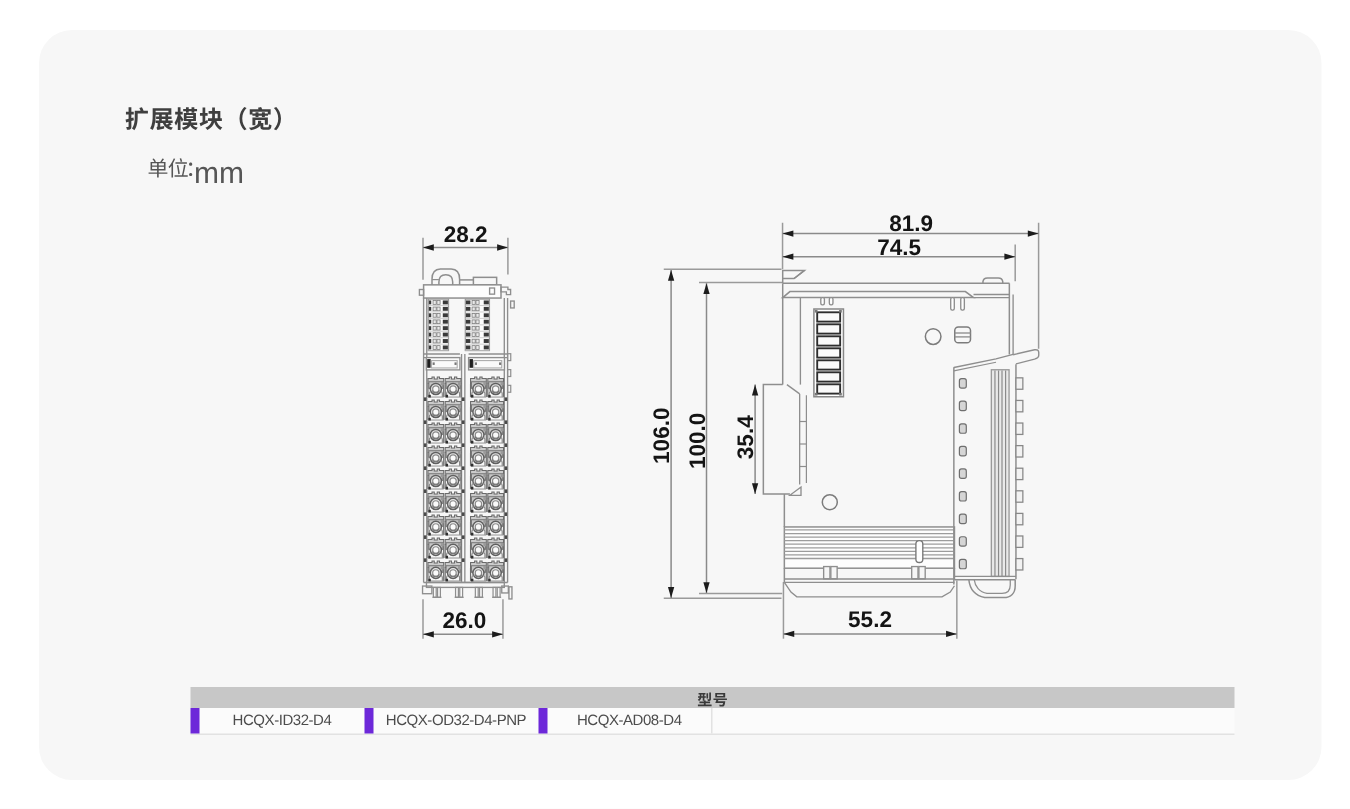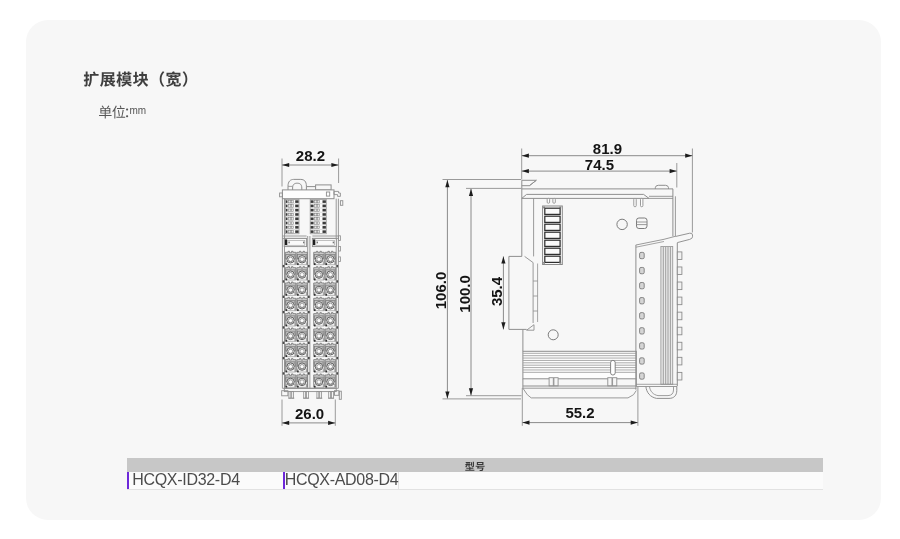--- a/index.html
+++ b/index.html
@@ -1,28 +1,29 @@
 <!DOCTYPE html>
 <html><head><meta charset="utf-8"><style>
 *{margin:0;padding:0;box-sizing:border-box;}
 html,body{width:900px;height:539px;background:#ffffff;font-family:"Liberation Sans",sans-serif;overflow:hidden;}
 .card{position:absolute;left:26px;top:20px;width:855px;height:500px;background:#f7f7f7;border-radius:22px;}
-.unitmm{position:absolute;left:129.4px;top:105.3px;font-size:10px;color:#565656;}
+.unitmm{position:absolute;left:129.4px;top:105.3px;font-size:20px;color:#565656;}
 .tbl{position:absolute;left:127px;top:457.5px;width:696px;}
 .thead{height:14px;background:#c7c7c7;}
 .trow{display:flex;height:18.5px;background:#fbfbfb;border-bottom:1px solid #e2e2e2;}
-.cell{width:116px;border-left:2px solid #6d28d9;font-size:16px;letter-spacing:-0.3px;color:#4c4c4c;display:flex;align-items:center;justify-content:center;white-space:nowrap;}
-.cell:last-child{border-right:1px solid #e2e2e2;margin-left:40px;}
+.cell{width:116px;border-left:6px solid #6d28d9;font-size:10px;letter-spacing:-0.3px;color:#4c4c4c;display:flex;align-items:center;justify-content:center;white-space:nowrap;}
+.cell:last-child{border-right:1px solid #e2e2e2;}
 svg.main{position:absolute;left:0;top:0;}
 </style></head><body>
 <div class="card"></div>
 <div class="tbl">
     <div class="thead"></div>
     <div class="trow">
       <div class="cell">HCQX-ID32-D4</div>
+      <div class="cell">HCQX-OD32-D4-PNP</div>
       <div class="cell">HCQX-AD08-D4</div>
     </div>
   </div>
 <div class="unitmm">mm</div>
 <svg class="main" width="900" height="539" viewBox="0 0 900 539">
 <path transform="translate(83.2,85.2) scale(0.016100,-0.016100)" d="M156 849V660H47V547H156V372C109 360 66 350 30 342L57 223L156 251V51C156 38 152 34 140 34C128 33 92 33 57 34C72 1 86 -51 89 -82C154 -83 199 -78 231 -58C262 -39 272 -6 272 50V284L375 315L360 426L272 402V547H371V660H272V849ZM601 818C619 783 638 740 652 703H412V449C412 306 403 106 292 -29C321 -42 373 -77 395 -98C513 50 533 287 533 449V589H957V703H778C763 744 735 804 709 850Z" fill="#3f3f3f"></path>
     <path transform="translate(99.7,85.2) scale(0.016100,-0.016100)" d="M326 -96V-95C347 -82 383 -73 603 -25C603 -1 607 45 613 75L444 42V198H547C614 51 725 -45 899 -89C914 -58 945 -13 969 10C902 23 843 44 794 72C836 94 883 122 922 150L852 198H956V299H769V369H913V469H769V538H903V807H129V510C129 350 122 123 22 -31C52 -42 105 -74 129 -92C235 73 251 334 251 510V538H397V469H271V369H397V299H250V198H334V94C334 43 303 14 282 1C298 -21 320 -68 326 -96ZM507 369H657V299H507ZM507 469V538H657V469ZM661 198H815C786 176 750 152 716 131C695 151 677 174 661 198ZM251 705H782V640H251Z" fill="#3f3f3f"></path>
     <path transform="translate(116.1,85.2) scale(0.016100,-0.016100)" d="M512 404H787V360H512ZM512 525H787V482H512ZM720 850V781H604V850H490V781H373V683H490V626H604V683H720V626H836V683H949V781H836V850ZM401 608V277H593C591 257 588 237 585 219H355V120H546C509 68 442 31 317 6C340 -17 368 -61 378 -90C543 -50 625 12 667 99C717 7 793 -57 906 -88C922 -58 955 -12 980 11C890 29 823 66 778 120H953V219H703L710 277H903V608ZM151 850V663H42V552H151V527C123 413 74 284 18 212C38 180 64 125 76 91C103 133 129 190 151 254V-89H264V365C285 323 304 280 315 250L386 334C369 363 293 479 264 517V552H355V663H264V850Z" fill="#3f3f3f"></path>
     <path transform="translate(132.6,85.2) scale(0.016100,-0.016100)" d="M776 400H662C663 428 664 456 664 484V579H776ZM549 839V691H401V579H549V484C549 456 548 428 546 400H376V286H528C498 174 429 72 269 -1C295 -21 335 -65 351 -92C520 -11 599 103 635 228C686 84 764 -27 886 -92C905 -59 943 -9 970 15C852 65 773 163 727 286H951V400H888V691H664V839ZM26 189 74 69C164 110 276 163 380 215L353 321L263 283V504H361V618H263V836H151V618H44V504H151V237C104 218 61 201 26 189Z" fill="#3f3f3f"></path>
     <path transform="translate(149.0,85.2) scale(0.016100,-0.016100)" d="M663 380C663 166 752 6 860 -100L955 -58C855 50 776 188 776 380C776 572 855 710 955 818L860 860C752 754 663 594 663 380Z" fill="#3f3f3f"></path>

